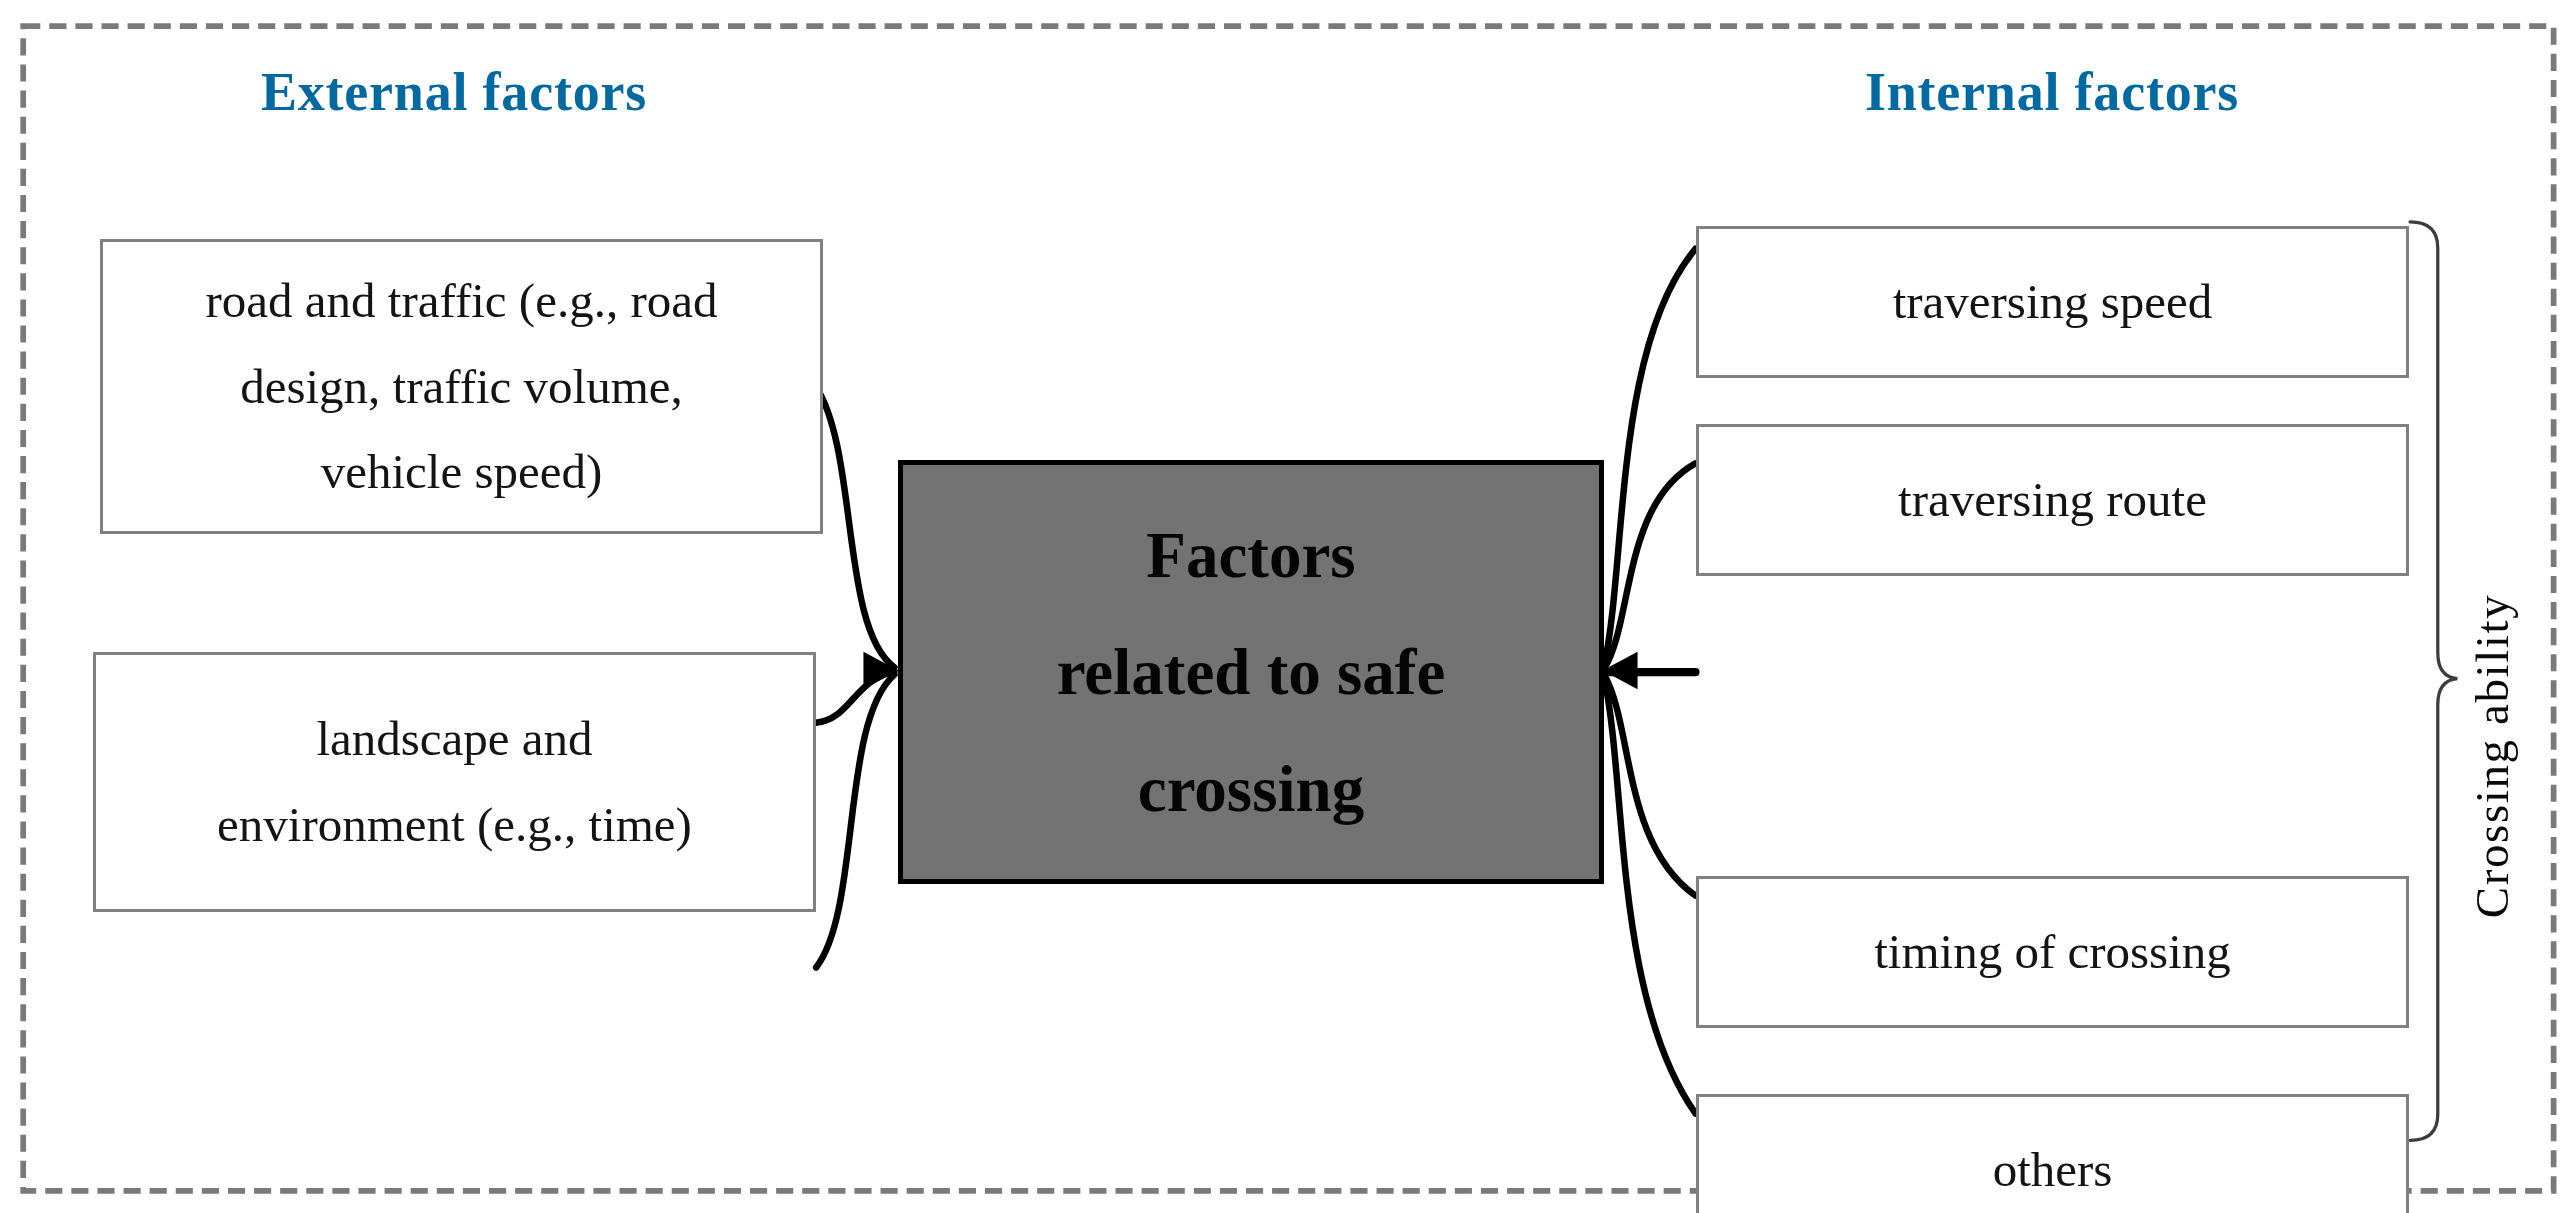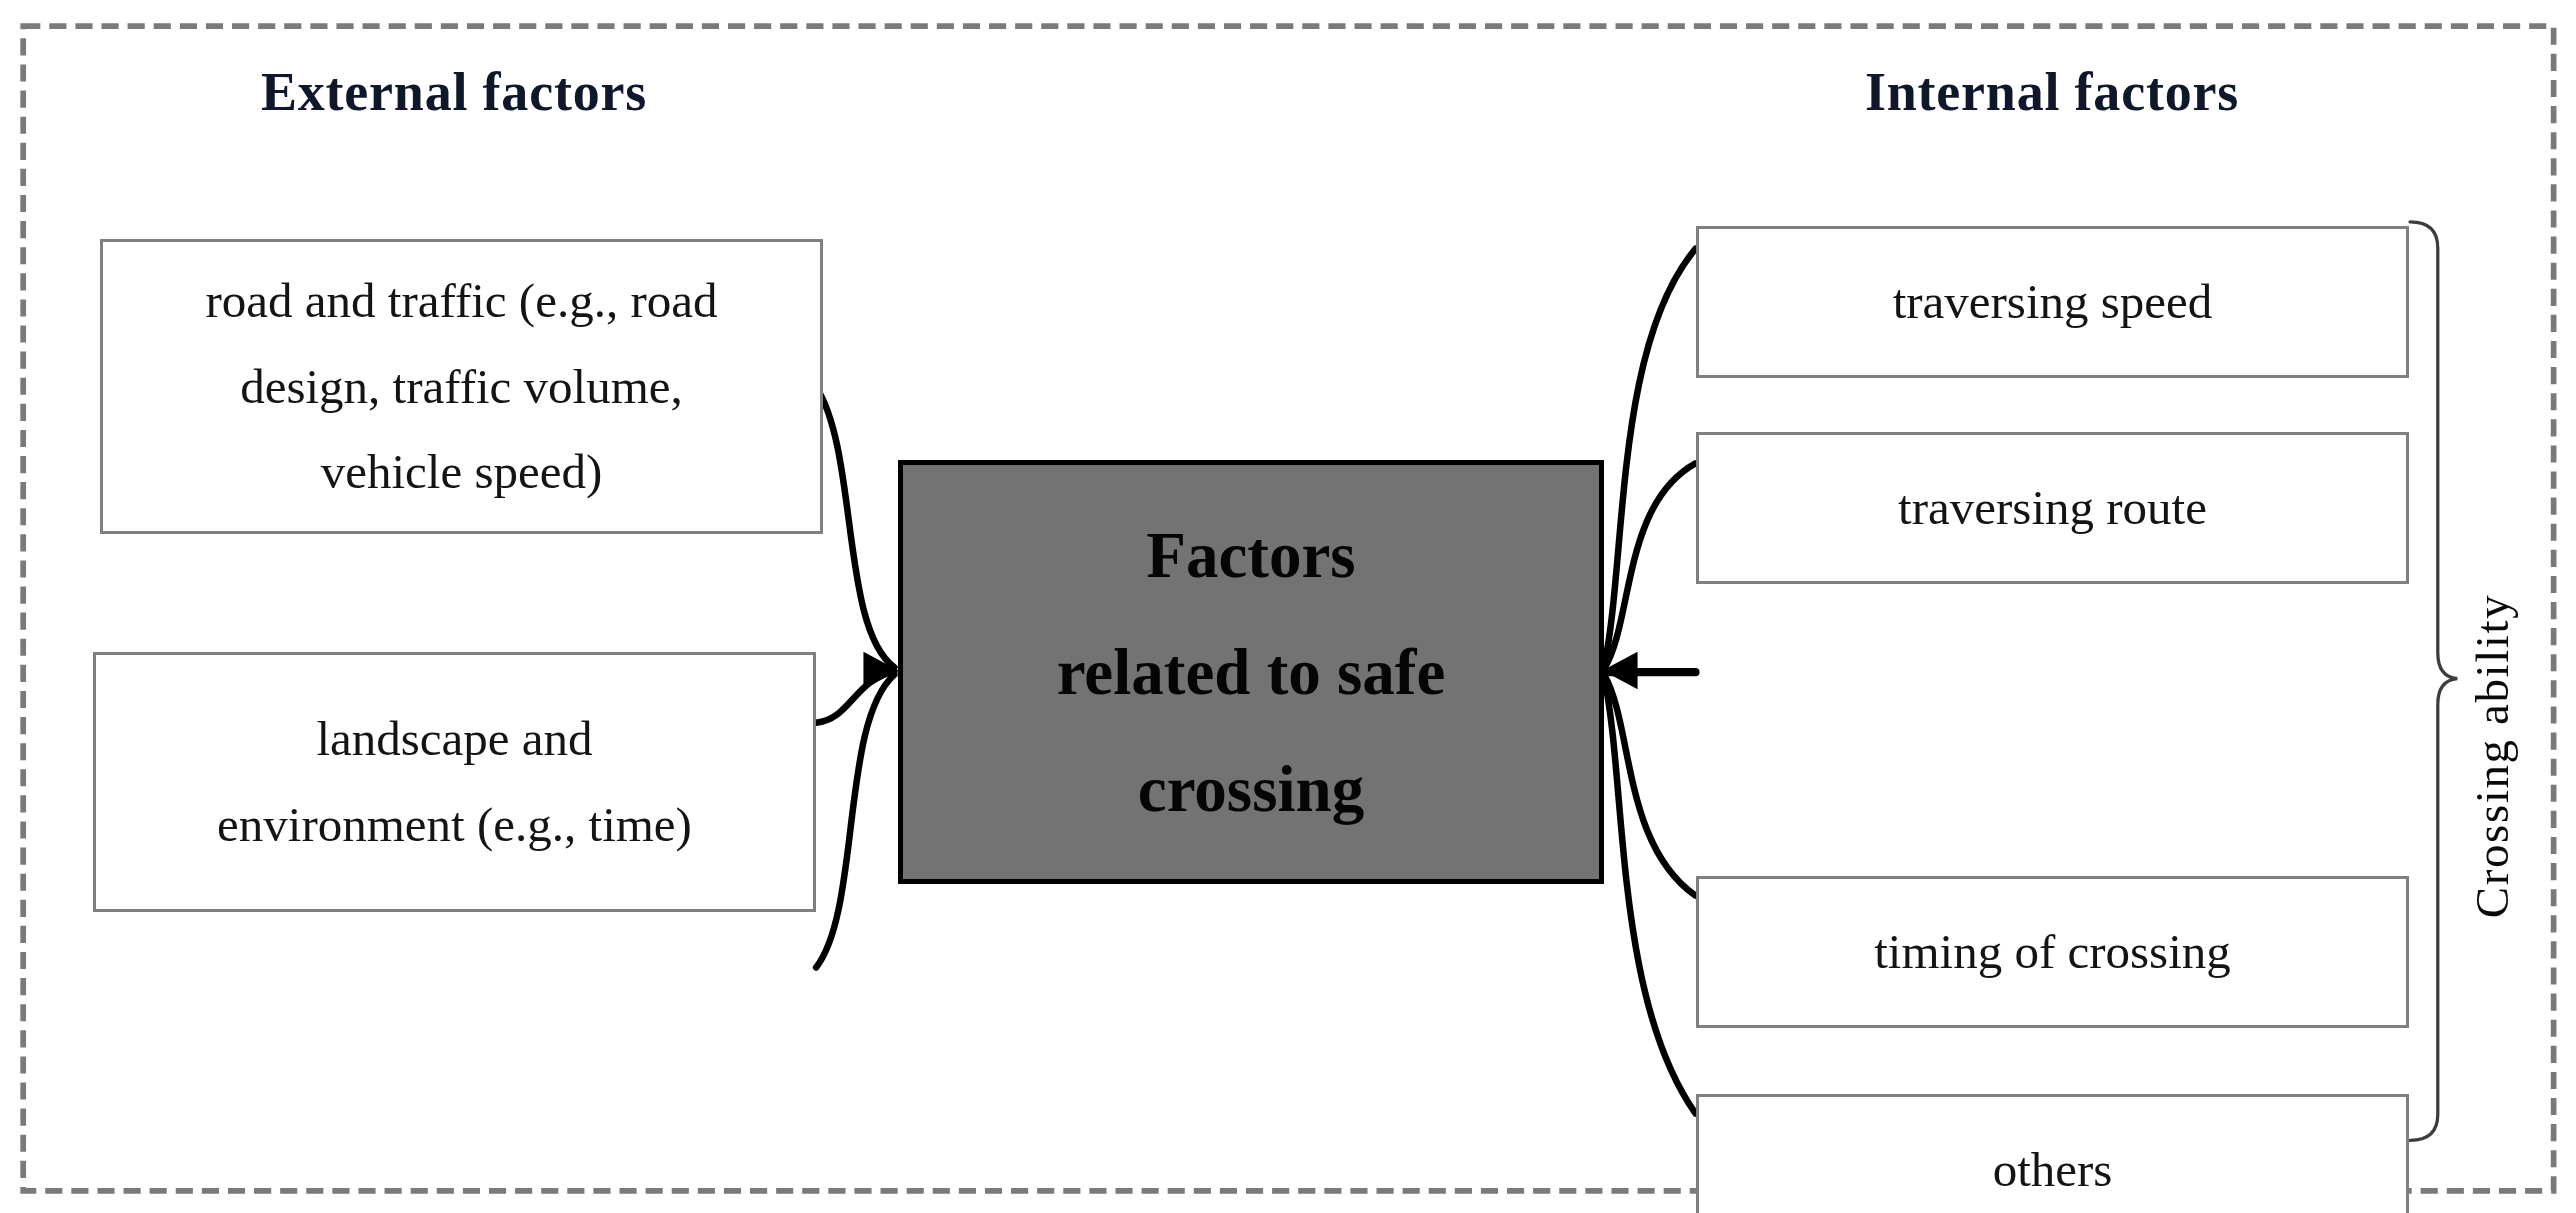--- a/index.html
+++ b/index.html
@@ -21,21 +21,21 @@
     left: 0; top: 0;
     width: 2576px; height: 1213px;
   }
   .section-heading {
     position: absolute;
     height: 82px;
     text-align: center;
     font-weight: bold;
     font-size: 54px;
     line-height: 82px;
-    color: #0f172a;
+    color: #0369a1;
     letter-spacing: 0.8px;
   }
   #heading-external { left: 87px; top: 51px; width: 734px; }
   #heading-internal { left: 1685px; top: 51px; width: 734px; }
 
   .factor-box {
     position: absolute;
     background: #ffffff;
     border: 3.3px solid #808080;
     box-sizing: border-box;
@@ -49,21 +49,21 @@
     color: #141414;
   }
   .left-col  { left: 93px;  width: 723px; }
   .right-col { left: 1696px; width: 713px; height: 152px; margin-top: 44px; }
 
   #box-road      { top: 239px;  height: 295px; margin-left: 7px; }
   #box-landscape { top: 652px;  height: 260px; }
   #box-driver    { top: 893px; height: 148px; }
 
   #box-speed  { top: 182px; }
-  #box-route  { top: 388px; }
+  #box-route  { top: 380px; }
   #box-evade  { top: 614px; }
   #box-timing { top: 832px; }
   #box-others { top: 1050px; }
 
   #center-box {
     position: absolute;
     left: 898px; top: 460px;
     width: 706px; height: 424px;
     background: #737373;
     border: 5.7px solid #000000;

